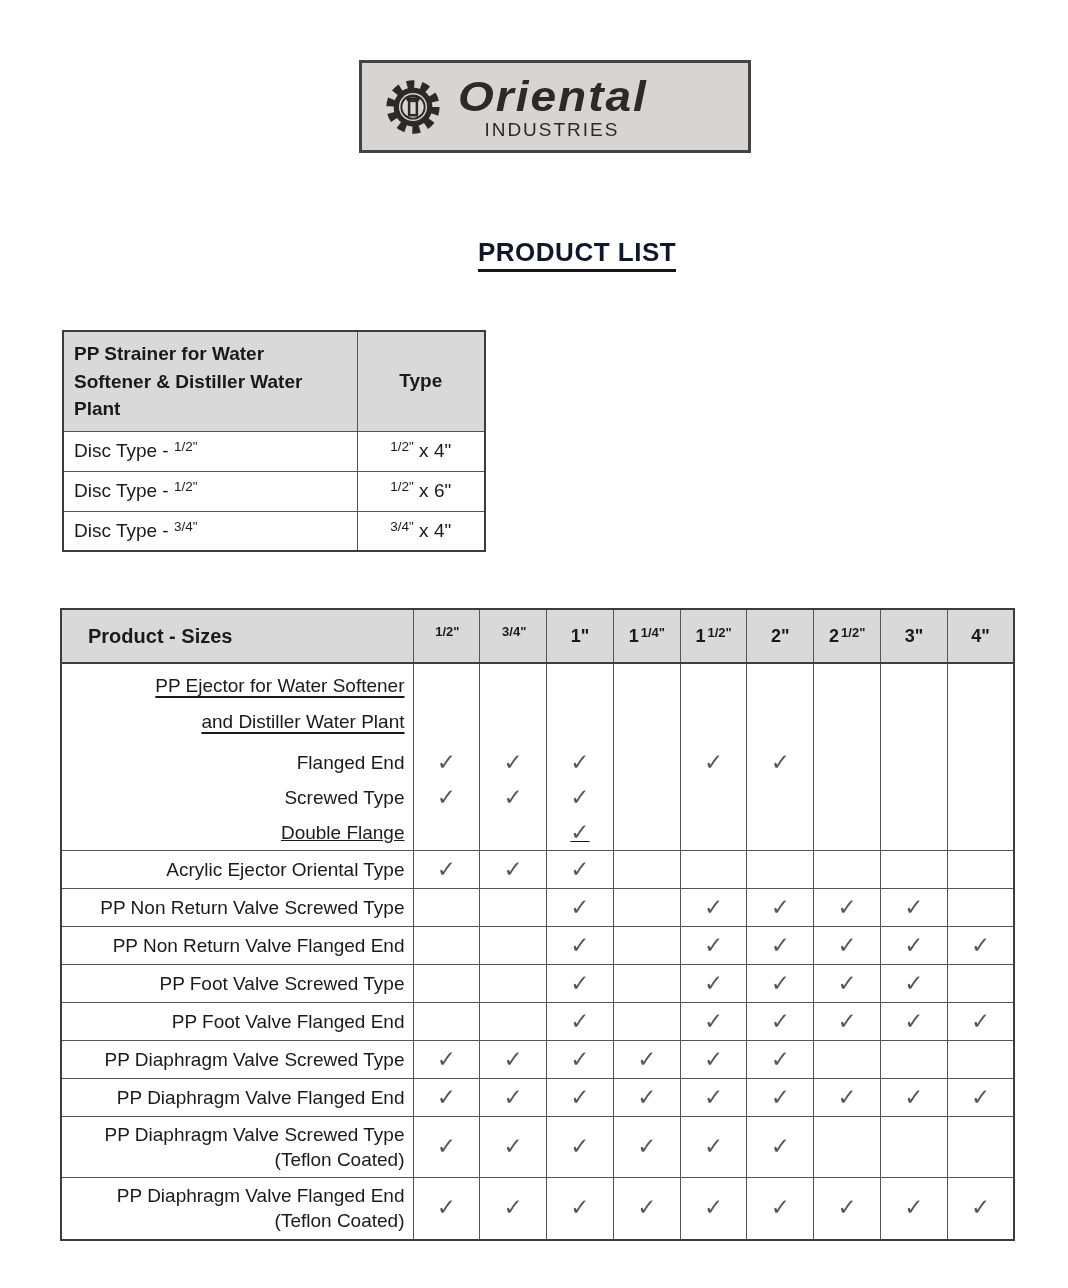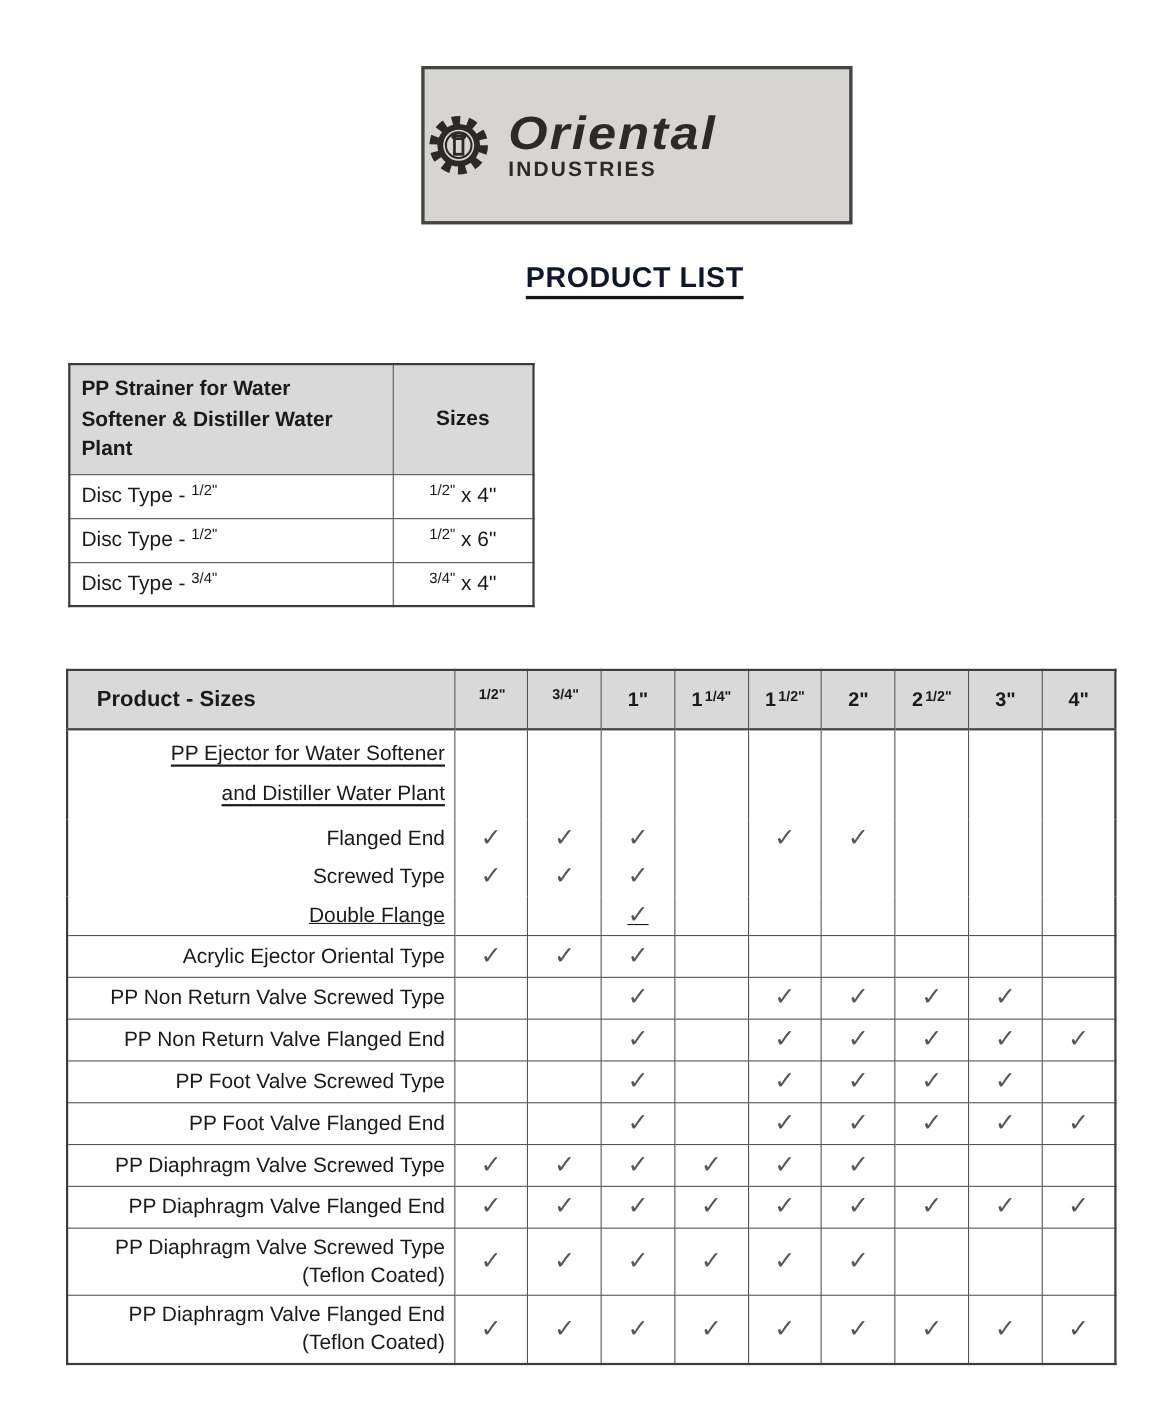--- a/index.html
+++ b/index.html
@@ -12,31 +12,31 @@
     --logo-ink:#2b2a28;
   }
   html,body{margin:0;padding:0;}
   body{
     width:1068px;height:1288px;background:#ffffff;position:relative;
     font-family:"Liberation Sans", sans-serif;color:var(--ink);
     -webkit-font-smoothing:antialiased;
   }
   
   .logo-box{
-    position:absolute;left:383px;top:60px;width:392px;height:144px;
+    position:absolute;left:359px;top:60px;width:392px;height:93px;
     background:var(--logo-bg);border:3px solid #454341;box-sizing:border-box;
-    display:flex;align-items:center;
+    display:flex;align-items:center;padding-left:20px;
   }
   .logo-text{display:flex;flex-direction:column;margin-left:14px;}
   .brand{
     font-style:italic;font-weight:bold;font-size:46px;line-height:46px;
     letter-spacing:2px;color:var(--logo-ink);transform:scaleY(.92);
   }
   .industries{
-    text-align:left;font-weight:bold;font-size:19px;letter-spacing:2px;
+    text-align:center;font-weight:normal;font-size:19px;letter-spacing:2px;
     color:var(--logo-ink);margin-top:0px;padding-right:2px;
   }
   
   .page-title{
     position:absolute;left:478px;top:237px;
     font-size:26px;font-weight:bold;color:#0f172a;
     border-bottom:3px solid #141414;padding-bottom:1px;letter-spacing:0.5px;
   }
   
   table{border-collapse:collapse;table-layout:fixed;}
@@ -90,21 +90,21 @@
     <div class="industries">INDUSTRIES</div>
   </div>
 </div>
 
 <div class="page-title">PRODUCT LIST</div>
 
 <table class="t1">
   <thead>
     <tr>
       <th class="h-prod">PP Strainer for Water Softener &amp; Distiller Water Plant</th>
-      <th class="h-size">Sizes</th>
+      <th class="h-size">Type</th>
     </tr>
   </thead>
   <tbody>
     <tr>
       <td class="c-prod"><span>Disc Type - </span><span class="frac">1/2"</span></td>
       <td class="c-size"><span class="frac">1/2"</span><span> x 4"</span></td>
     </tr>
     <tr>
       <td class="c-prod"><span>Disc Type - </span><span class="frac">1/2"</span></td>
       <td class="c-size"><span class="frac">1/2"</span><span> x 6"</span></td>

